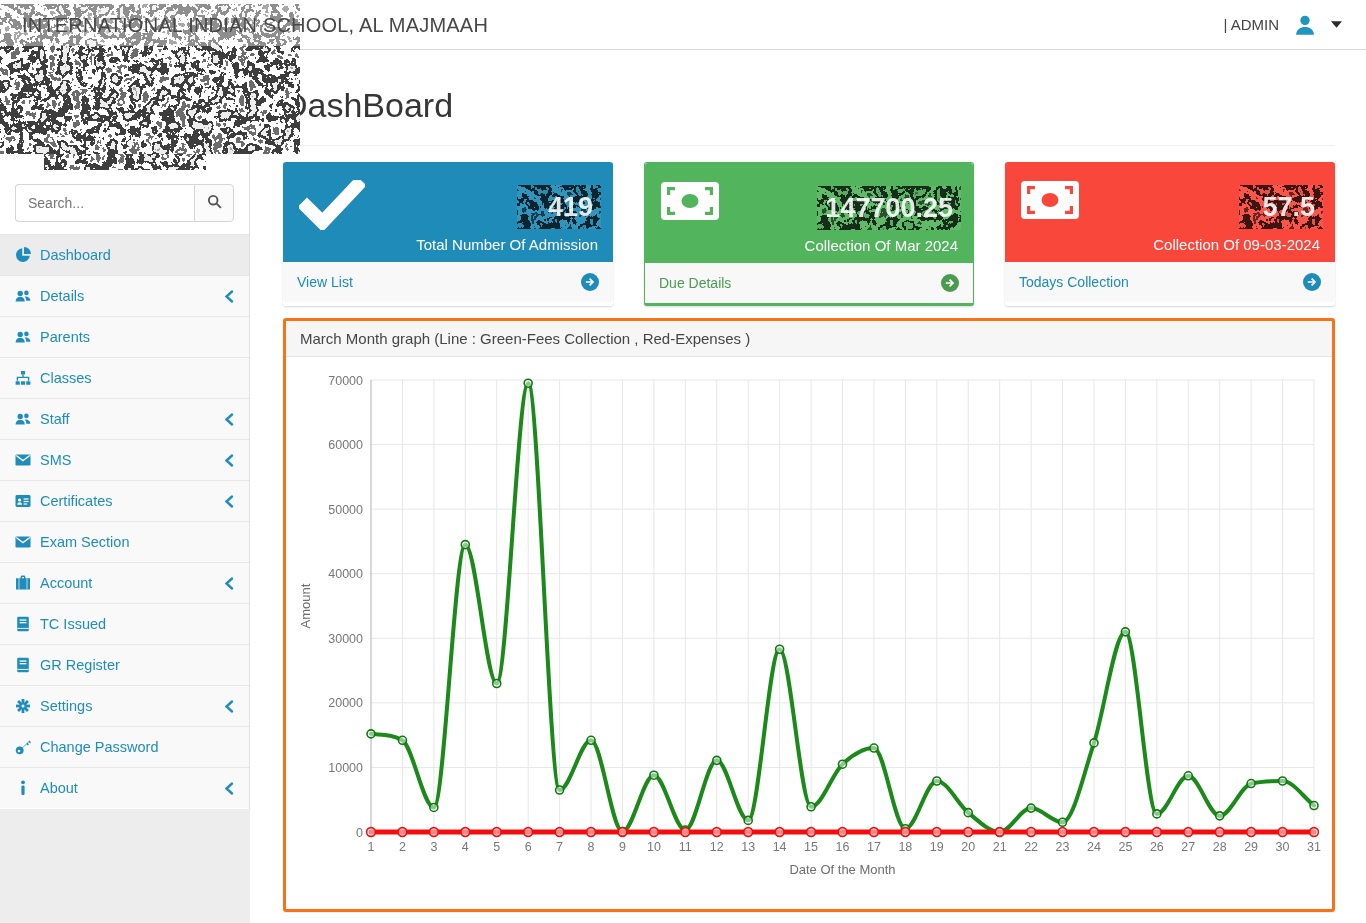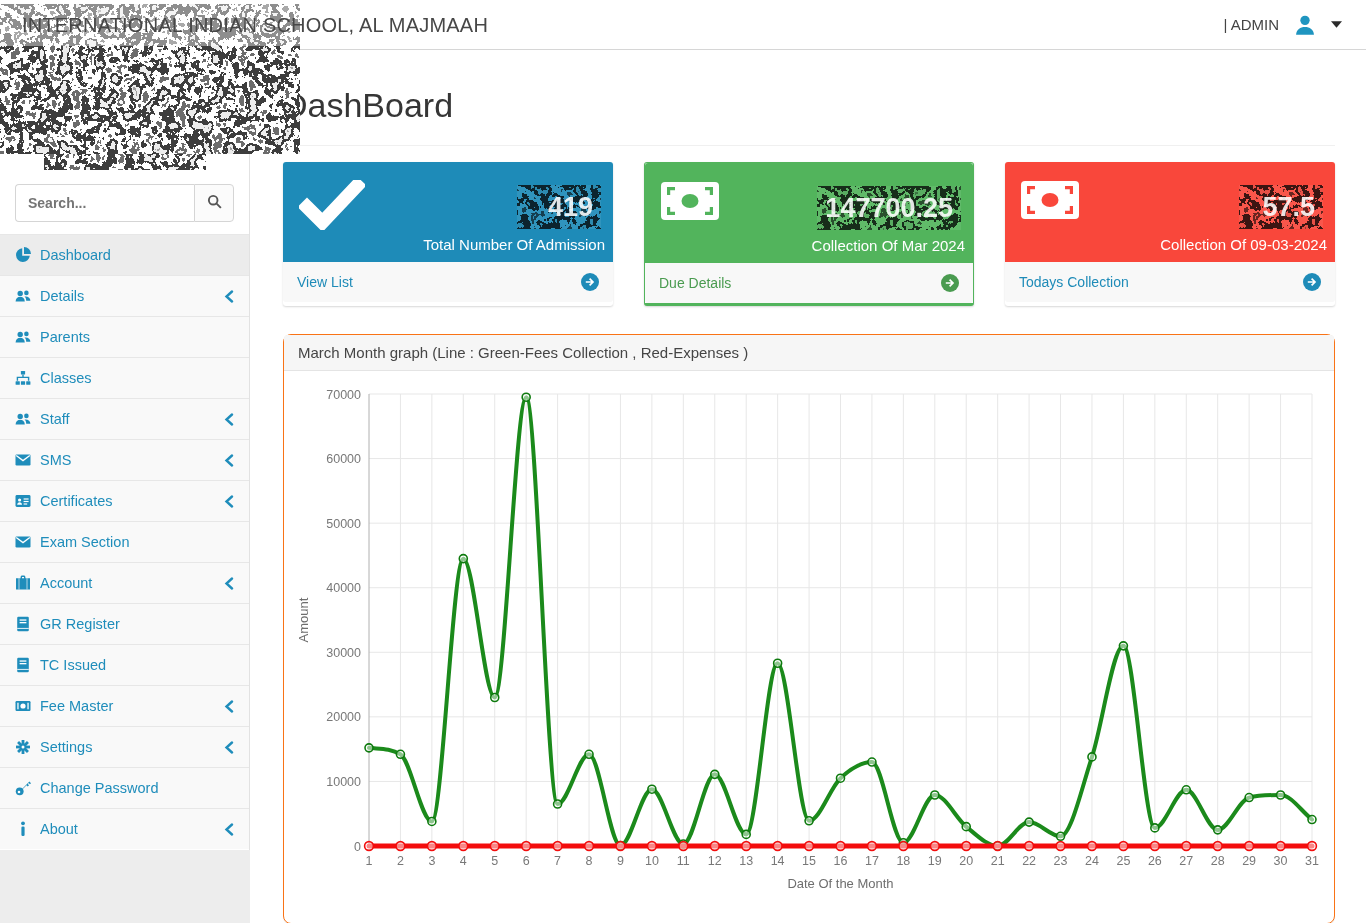--- a/index.html
+++ b/index.html
@@ -28,21 +28,21 @@
   
   .left-col { position:absolute; top:50px; left:0; width:250px; height:873px; background:#ededed; }
   .sidebar { background:#fff; border-right:1px solid #e2e2e2; padding-bottom:1px; }
   .logo-box { position:relative; width:162px; height:112px; margin:8px auto 14px; overflow:hidden; }
   .logo-box .noise-svg { position:absolute; inset:0; }
   .logo-art { position:absolute; inset:0; }
   .search-row { display:flex; margin:0 15px 12px; height:38px; }
   .search-input {
     flex:1; min-width:0; border:1px solid #d5d5d5; border-right:none;
     border-radius:4px 0 0 4px; padding:0 12px; font-size:14px; color:#555;
-    font-family:"Liberation Sans", sans-serif; outline:none; background:#fff;font-weight:bold;
+    font-family:"Liberation Sans", sans-serif; outline:none; background:#fff;
   }
   .search-btn {
     width:40px; border:1px solid #d5d5d5; border-radius:0 4px 4px 0; background:#fbfbfb;
     color:#555; display:flex; align-items:center; justify-content:center; cursor:pointer;
   }
   .nav-item {
     height:41px; display:flex; align-items:center; padding:0 15px;
     background:#f9f9f9; border-top:1px solid #e7e7e7;
     color:#1f8dbb; font-size:14.5px; cursor:pointer;
   }
@@ -58,29 +58,29 @@
   .card.bordered { border:1px solid var(--c); border-bottom-width:3px; }
   .card-body { position:relative; height:100px; background:var(--c); border-radius:3px 3px 0 0; color:#fff; }
   .card-icon { position:absolute; left:16px; top:18px; display:flex; }
   .num-box { position:absolute; top:23px; right:12px; height:44px; min-width:84px; overflow:hidden; }
   .num-box .noise-svg { position:absolute; inset:0; }
   .num-box .tint { position:absolute; inset:0; background:var(--c); mix-blend-mode:multiply; opacity:.92; }
   .num-box .num {
     position:relative; display:block; padding:0 8px; line-height:44px; text-align:right;
     font-size:27px; font-weight:bold; color:rgba(255,255,255,.88); white-space:nowrap;
   }
-  .card-label { position:absolute; right:8px; bottom:9px; font-size:15px; color:#fff; }
+  .card-label { position:absolute; right:15px; bottom:9px; font-size:15px; color:#fff; }
   .card-footer {
     height:40px; background:#f8f8f8; border-radius:0 0 3px 3px;
     display:flex; align-items:center; justify-content:space-between;
     padding:0 14px; font-size:14px; color:var(--fc); cursor:pointer;gap:23px;
   }
   .card-footer .go { display:flex; color:var(--fc); }
   
-  .panel { margin-top:28px; background:#fff; border:1px solid #f97316; border-radius:8px; box-shadow:0 1px 1px rgba(0,0,0,.07); }
+  .panel { margin-top:12px; background:#fff; border:3px solid #f97316; border-radius:3px; box-shadow:0 1px 1px rgba(0,0,0,.07); }
   .panel-header {
     height:36px; background:#f6f6f6; border-bottom:1px solid #e4e4e4; border-radius:3px 3px 0 0;
     display:flex; align-items:center; padding:0 14px; font-size:15px; color:#454545;
   }
   .panel-body { height:552px; }
   .panel-body svg { display:block; }
   .hidden-defs { position:absolute; width:0; height:0; }
 </style>
 </head>
 <body>
@@ -273,50 +273,34 @@
           <span class="nico">
             <svg width="16" height="16" viewBox="0 0 16 16" fill="currentColor">
               <rect x="2.2" y="0.8" width="11.6" height="14.4" rx="1.2"></rect>
               <g fill="#fff">
                 <rect x="4.6" y="3.4" width="6.8" height="1.3"></rect>
                 <rect x="4.6" y="6" width="6.8" height="1.3"></rect>
                 <rect x="2.2" y="11.9" width="11.6" height="1.1" opacity=".8"></rect>
               </g>
             </svg>
           </span>
-          <span>GR Register</span>
+          <span>TC Issued</span>
         </div>
         <div class="nav-item">
           <span class="nico">
             <svg width="16" height="16" viewBox="0 0 16 16" fill="currentColor">
               <rect x="2.2" y="0.8" width="11.6" height="14.4" rx="1.2"></rect>
               <g fill="#fff">
                 <rect x="4.6" y="3.4" width="6.8" height="1.3"></rect>
                 <rect x="4.6" y="6" width="6.8" height="1.3"></rect>
                 <rect x="2.2" y="11.9" width="11.6" height="1.1" opacity=".8"></rect>
               </g>
             </svg>
           </span>
-          <span>TC Issued</span>
-        </div>
-        <div class="nav-item">
-          <span class="nico">
-            <svg width="16" height="16" viewBox="0 0 16 16" fill="currentColor">
-              <rect x="0.5" y="3" width="15" height="10" rx="1.2"></rect>
-              <circle cx="8" cy="8" r="2.6" fill="#fff"></circle>
-              <rect x="2.2" y="4.7" width="1.5" height="6.6" fill="#fff" opacity=".85"></rect>
-              <rect x="12.3" y="4.7" width="1.5" height="6.6" fill="#fff" opacity=".85"></rect>
-            </svg>
-          </span>
-          <span>Fee Master</span>
-          <span class="chev">
-            <svg width="10" height="13" viewBox="0 0 10 13" fill="none" stroke="currentColor" stroke-width="2.4" stroke-linecap="round">
-              <path d="M8 1.5 2.5 6.5 8 11.5"></path>
-            </svg>
-          </span>
+          <span>GR Register</span>
         </div>
         <div class="nav-item">
           <span class="nico">
             <svg width="16" height="16" viewBox="0 0 16 16" fill="currentColor">
               <g>
                 <rect x="6.6" y="1" width="2.8" height="14"></rect>
                 <rect x="1" y="6.6" width="14" height="2.8"></rect>
                 <g transform="rotate(45 8 8)">
                   <rect x="6.6" y="1" width="2.8" height="14"></rect>
                   <rect x="1" y="6.6" width="14" height="2.8"></rect>

